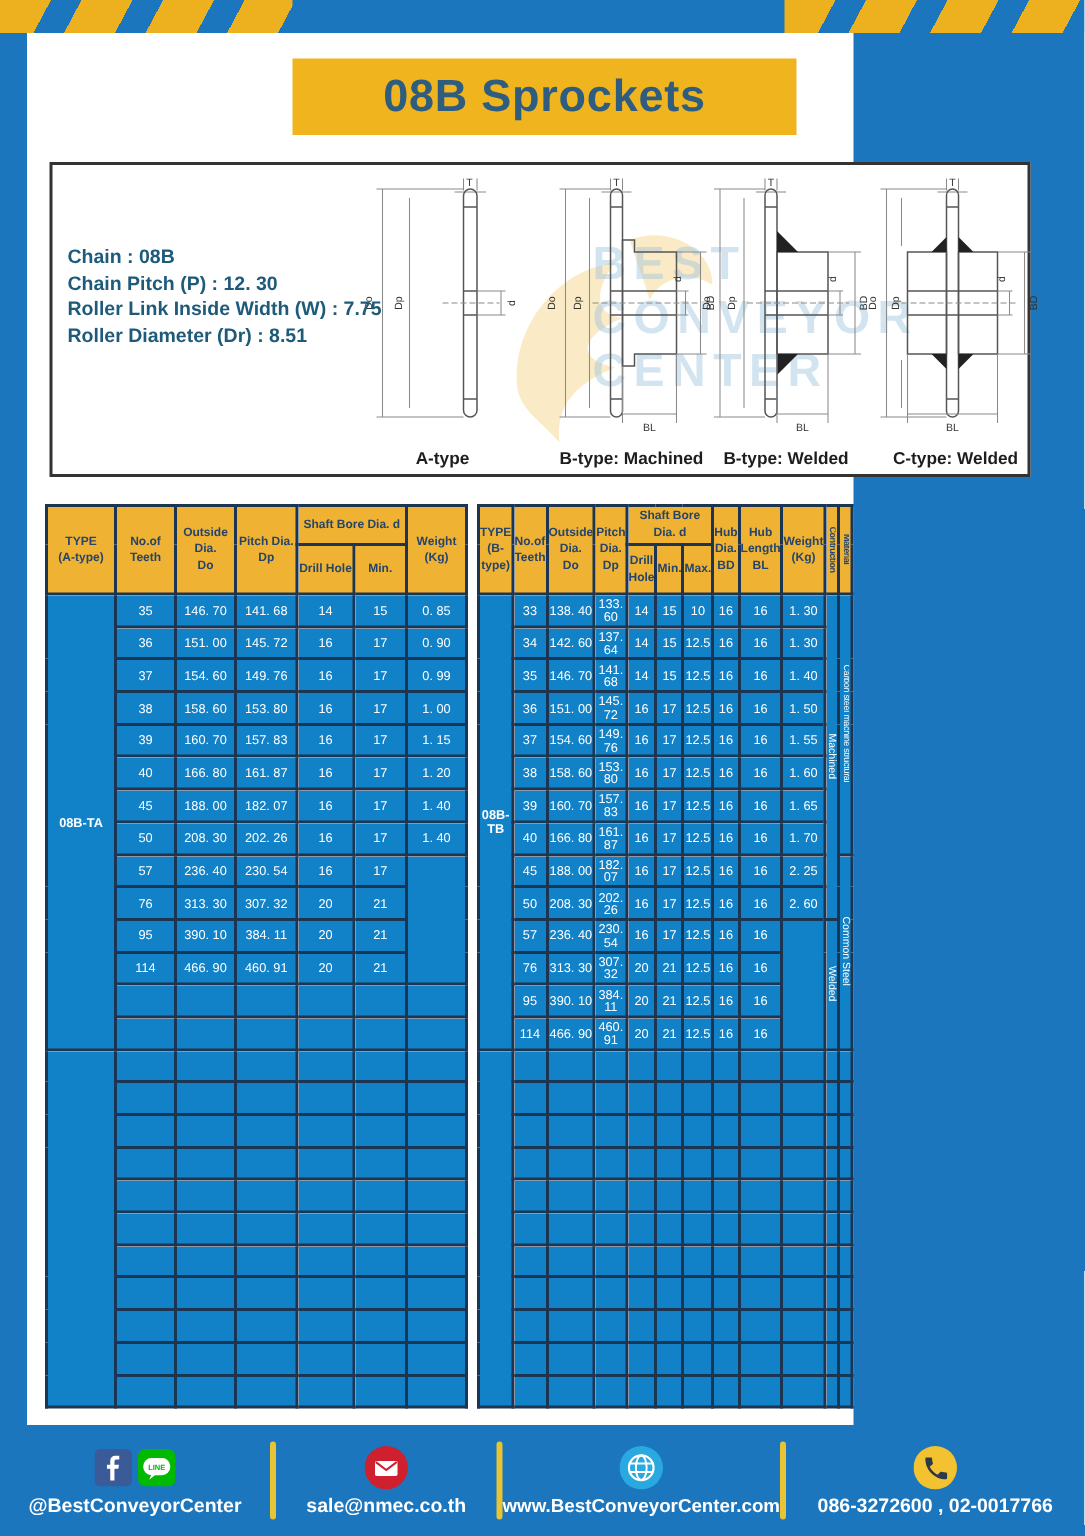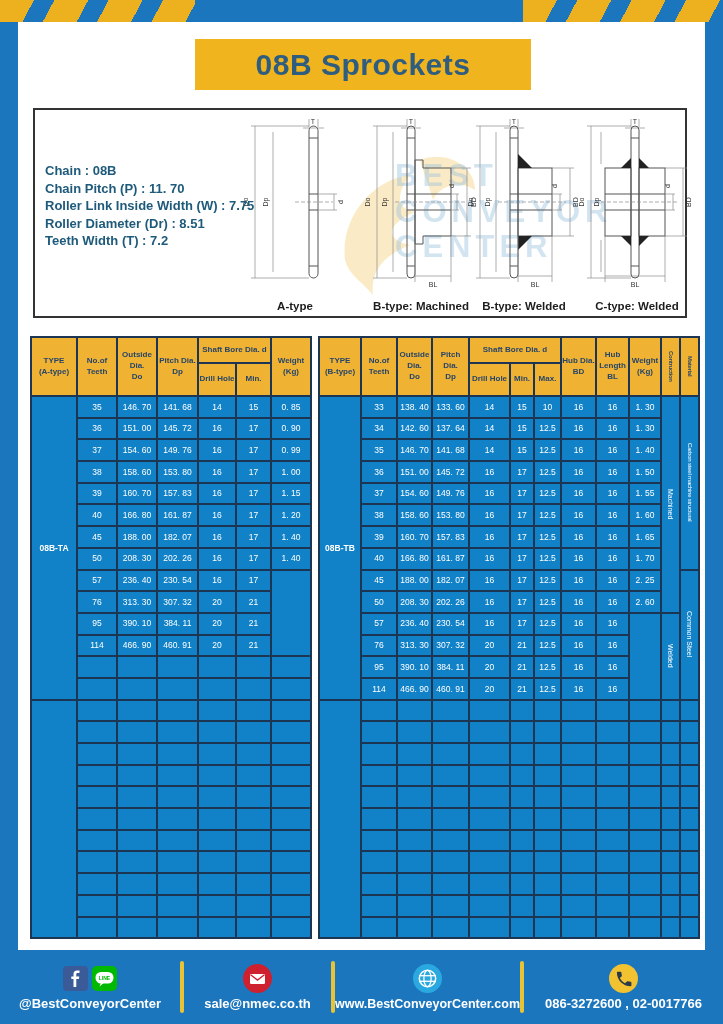--- a/index.html
+++ b/index.html
@@ -2,21 +2,21 @@
 <html><head>
 <meta charset="utf-8">
 <style>
   html,body{margin:0;padding:0;}
   #page{position:relative;width:723px;height:1024px;background:#1b76bd;overflow:hidden;
         font-family:"Liberation Sans",sans-serif;}
   .stripes{position:absolute;top:0;height:22px;
         background:repeating-linear-gradient(118deg,#edb11f 0 30px,#1b76bd 30px 48px);}
   #stripes-left{left:0;width:195px;}
   #stripes-right{right:0;width:200px;}
-  .content{position:absolute;left:18px;top:22px;width:687px;height:928px;background:#ffffff;}
+  .content{position:absolute;left:18px;top:22px;width:551px;height:928px;background:#ffffff;}
 
   .banner{position:absolute;left:177px;top:17px;width:336px;height:51px;background:#f0b41e;
         display:flex;align-items:center;justify-content:center;}
   .banner h1{margin:0;font-size:30px;font-weight:bold;color:#2e5d80;letter-spacing:.5px;}
 
   .panel{position:absolute;left:15px;top:86px;width:654px;height:210px;border:2px solid #333;
         box-sizing:border-box;background:#fff;}
   .specs{position:absolute;left:10px;top:52px;z-index:2;}
   .specs div{font-size:13px;font-weight:bold;color:#1e5a7a;line-height:17.5px;white-space:nowrap;}
 
@@ -79,24 +79,23 @@
           <path d="M20,120 C15,80 45,40 85,35 C70,55 72,70 90,72 C60,85 60,100 85,105 C60,115 45,130 48,155 C35,140 24,135 20,120 Z" fill="#f6d98f"></path>
           <path d="M95,20 C120,10 150,25 150,50 C135,40 115,45 108,60 C104,45 98,32 95,20 Z" fill="#f6d98f"></path>
         </svg>
         <div class="wm-text">BEST
 CONVEYOR
 CENTER</div>
       </div>
 
       <div class="specs">
         <div>Chain : 08B</div>
-        <div>Chain Pitch (P) : 11. 70</div>
+        <div>Chain Pitch (P) : 12. 30</div>
         <div>Roller Link Inside Width (W) : 7.75</div>
         <div>Roller Diameter (Dr) : 8.51</div>
-        <div>Teeth Width (T) : 7.2</div>
       </div>
 
       <div class="fig" style="left:198px;width:124px;">
         <svg class="dwg" width="124" height="172" viewBox="0 0 124 172">
           <text x="80" y="8" text-anchor="middle">T</text>
           <line class="dim" x1="76" y1="11" x2="76" y2="3"></line>
             <line class="dim" x1="85" y1="11" x2="85" y2="3"></line>
           <line class="dim" x1="70" y1="12" x2="91" y2="12"></line>
           <rect x="76" y="10" width="9" height="152" rx="4.5"></rect>
           <line x1="76" y1="22" x2="85" y2="22"></line>

